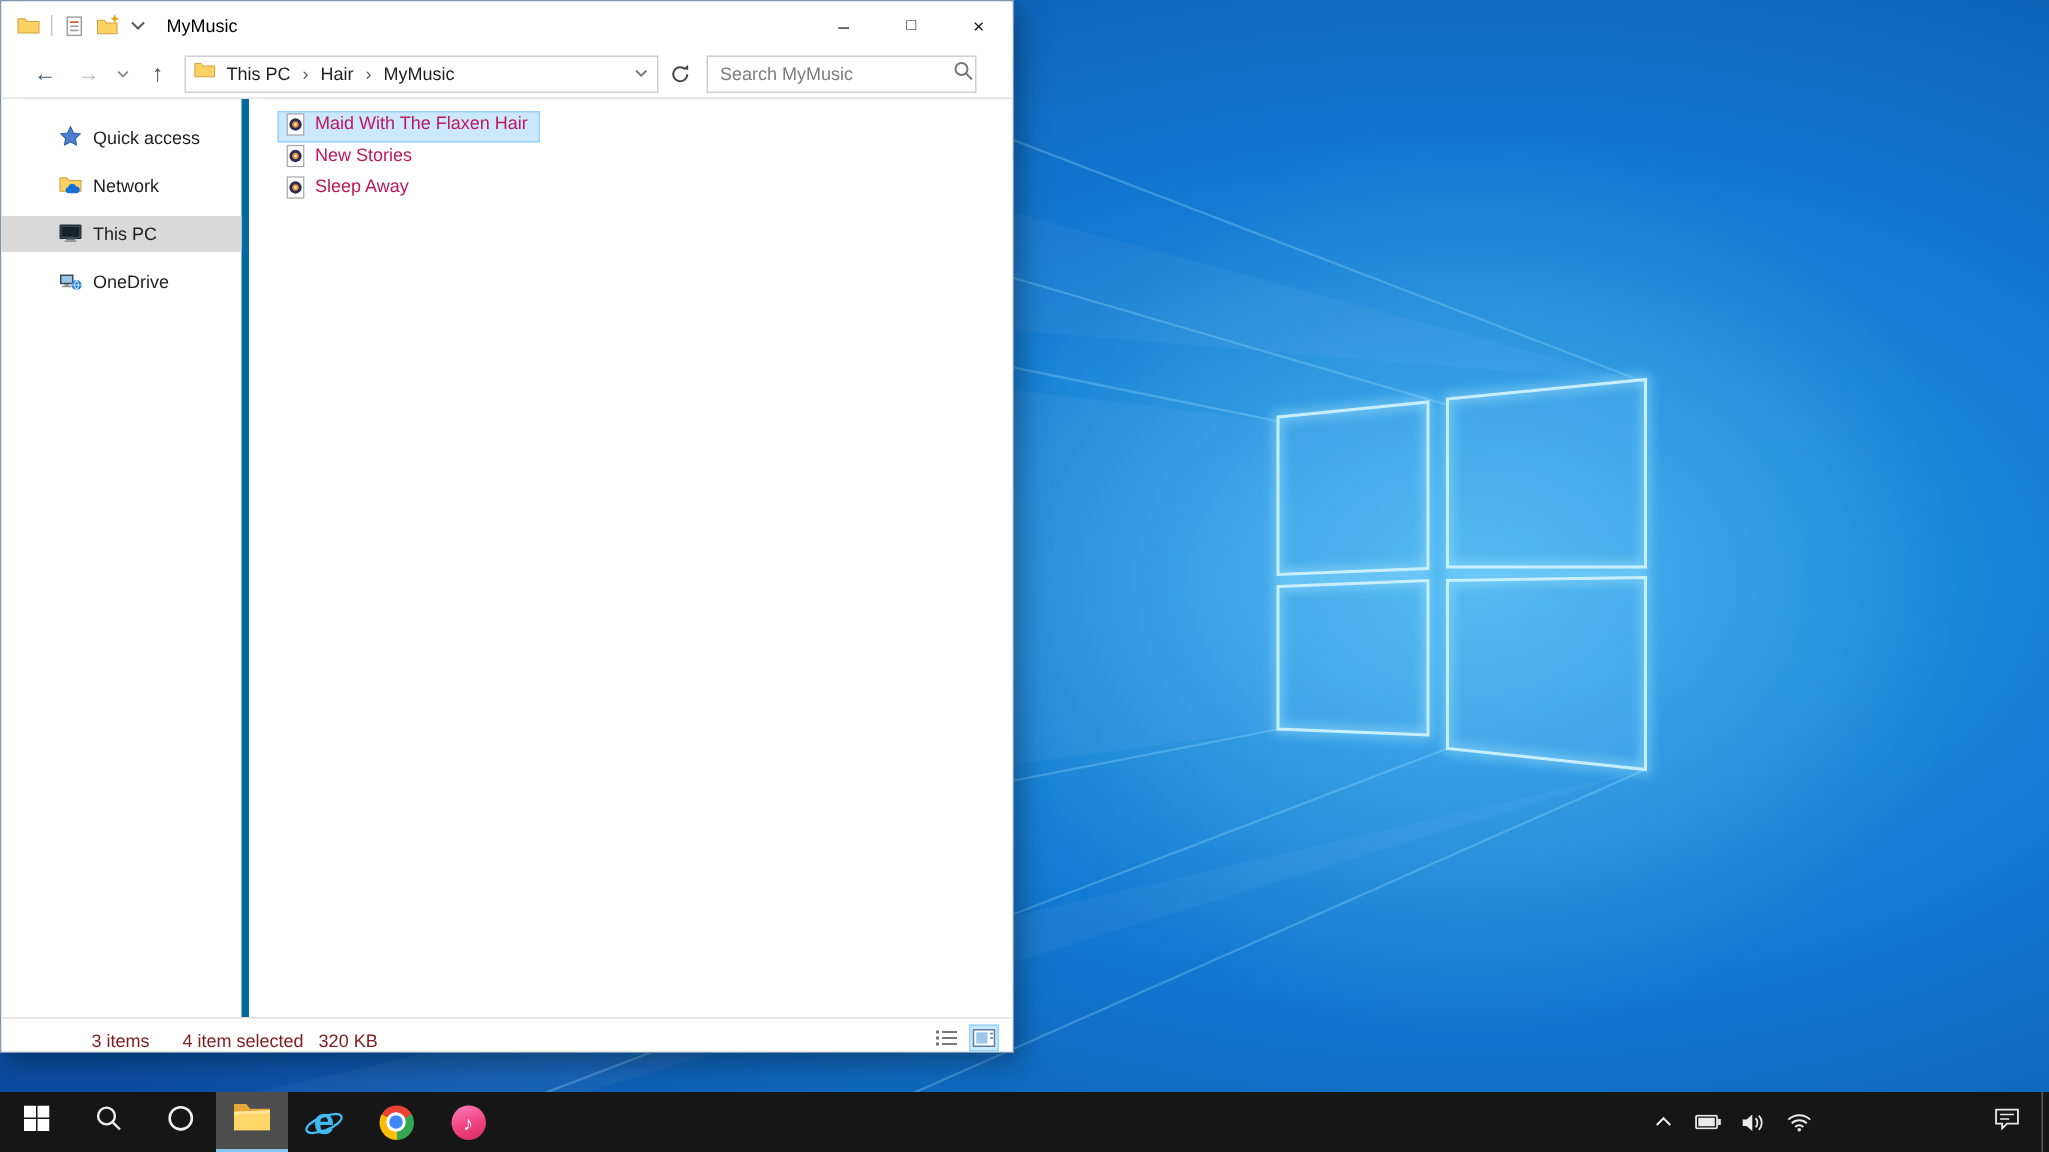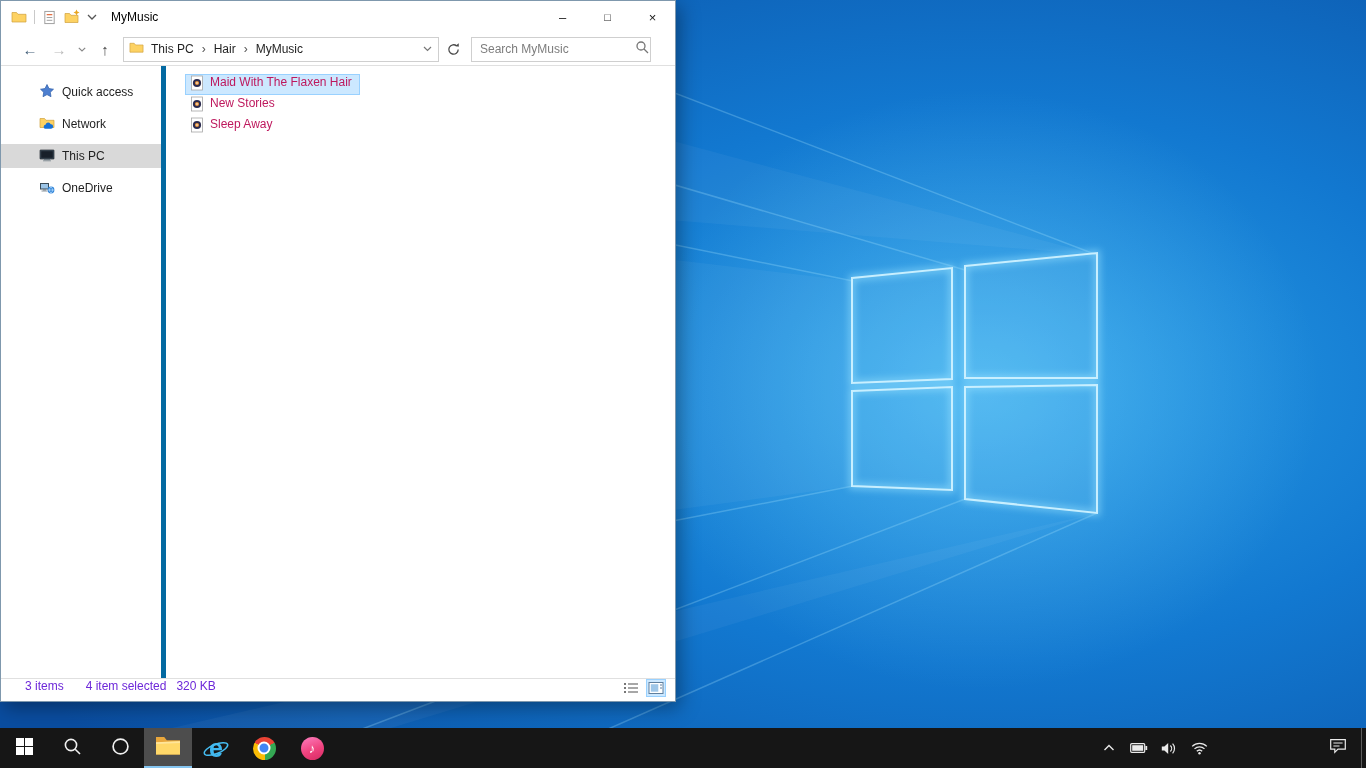--- a/index.html
+++ b/index.html
@@ -60,21 +60,21 @@
                gap:7px; padding-left:38px; font-size:12px; color:#1f1f1f; white-space:nowrap; }
   .side-item.selected { background:#d9d9d9; }
 
   .content { flex:1; padding-top:8px; }
   .file-row { height:21px; display:flex; align-items:flex-start; gap:5px; width:max-content;
               margin-left:19px; padding:0 7px 0 3px; border:1px solid transparent;
               font-size:12px; color:#be185d; white-space:nowrap; }
   .file-row.selected { background:#cce8ff; border-color:#99d1ff; }
 
   .statusbar { height:23px; flex:0 0 23px; border-top:1px solid #e0e0e0;
-               display:flex; align-items:flex-start; font-size:12px; color:#6d28d9; background:#fff; }
+               display:flex; align-items:flex-end; font-size:12px; color:#7f1d1d; background:#fff;padding-left:36px; }
   .sb-count { margin-left:24px; }
   .sb-sel   { margin-left:22px; }
   .sb-size  { margin-left:10px; }
   .sb-views { margin-left:auto; margin-right:9px; display:flex; align-items:center; gap:5px; }
   .view-btn { width:20px; height:18px; display:flex; align-items:center; justify-content:center;
               border:1px solid transparent; }
   .view-btn.active { background:#cce8ff; border-color:#99d1ff; }
 
   
   .taskbar { position:absolute; left:0; bottom:0; width:1366px; height:40px; background:#161616; }

